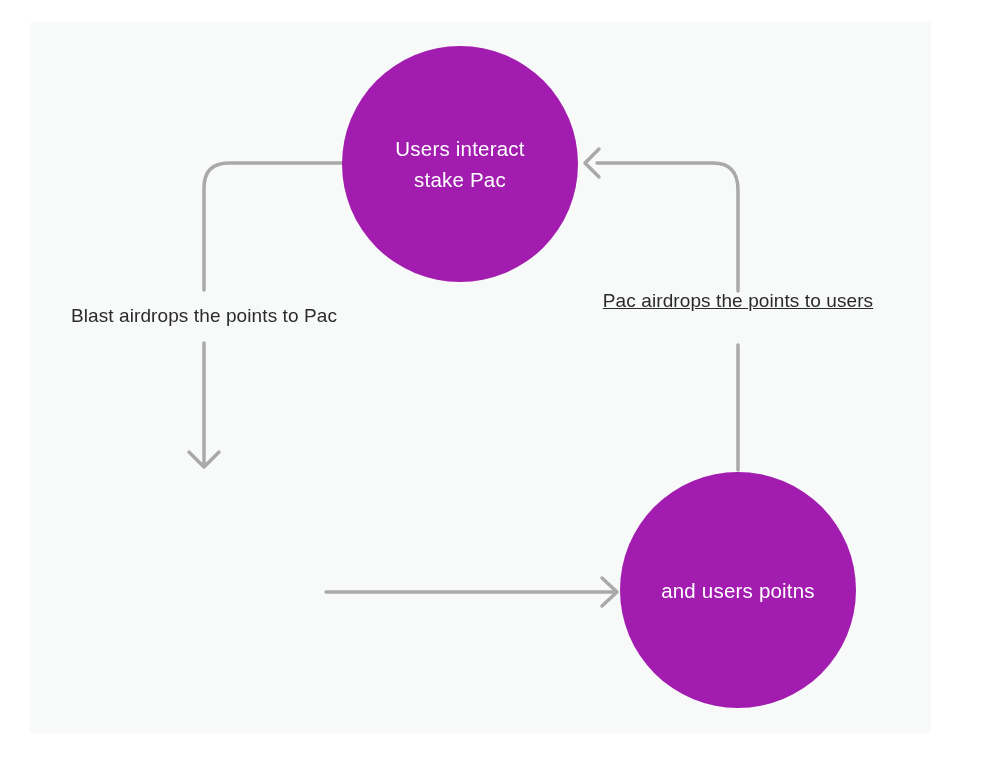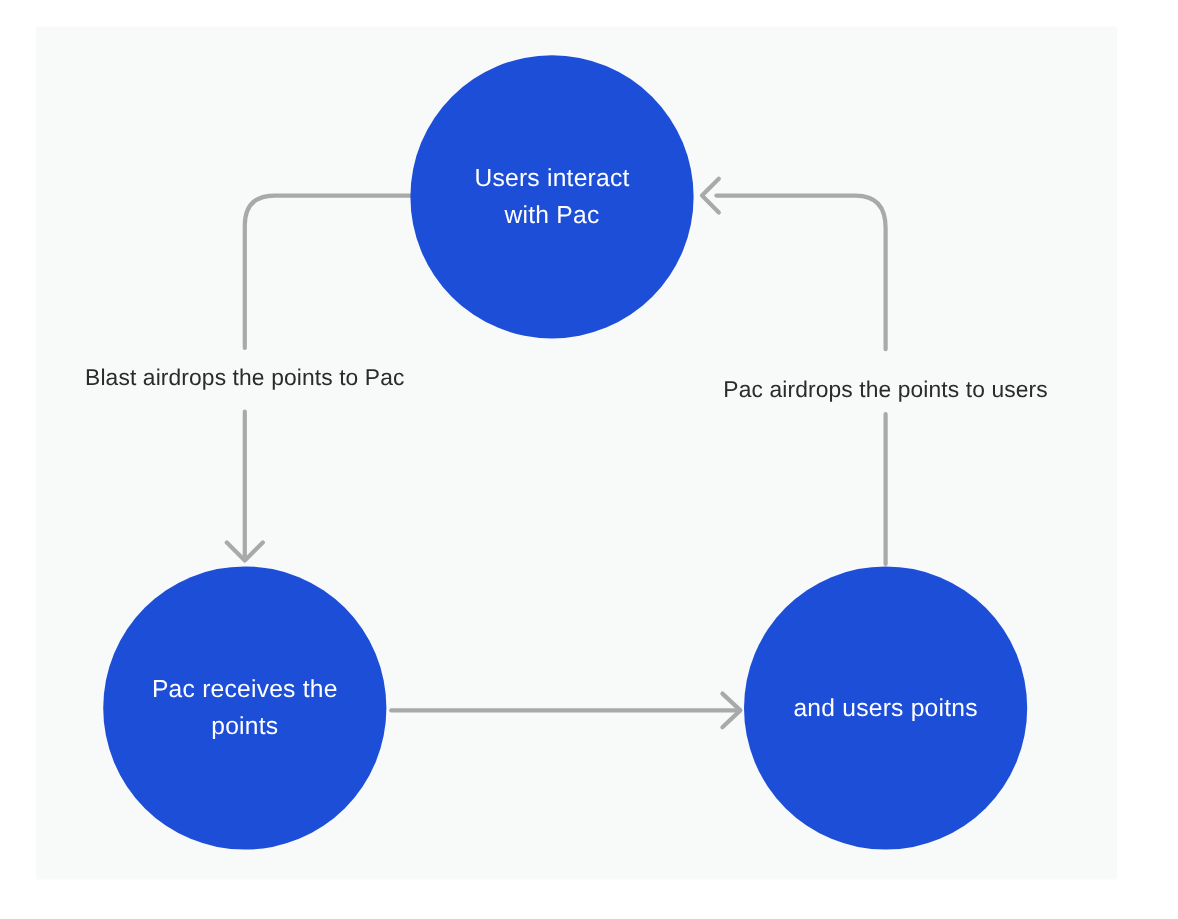--- a/index.html
+++ b/index.html
@@ -33,21 +33,21 @@
     stroke: #a9a9a9;
     stroke-width: 3.5;
     stroke-linecap: round;
     stroke-linejoin: round;
   }
   .node {
     position: absolute;
     width: 236px;
     height: 236px;
     border-radius: 50%;
-    background: #1d4ed8;
+    background: #a21caf;
     display: flex;
     flex-direction: column;
     align-items: center;
     justify-content: center;
     text-align: center;
     color: #ffffff;
     font-size: 20.5px;
     line-height: 31px;
     font-weight: 400;
     letter-spacing: 0.2px;
@@ -59,48 +59,44 @@
   .edge-label {
     position: absolute;
     transform: translate(-50%, -50%);
     white-space: nowrap;
     color: #2b2b2b;
     font-size: 19px;
     font-weight: 400;
     letter-spacing: 0.1px;
   }
   .edge-label-left  { left: 174px; top: 294px; }
-  .edge-label-right { left: 708px; top: 304px; }
+  .edge-label-right { left: 708px; top: 279px; text-decoration: underline; }
 </style>
 </head>
 <body>
 
 <div class="panel">
 
   <svg class="edges-layer" viewBox="0 0 901 711" aria-hidden="true">
 
     <path d="M312,141 L199,141 Q174,141 174,166 L174,268 M174,321 L174,441"></path>
     <path d="M159,430 L174,445 L189,430"></path>
 
     <path d="M296,570 L583,570"></path>
     <path d="M572,556 L587,570 L572,584"></path>
 
     <path d="M708,448 L708,323 M708,269 L708,168 Q708,141 683,141 L567,141"></path>
     <path d="M569,127 L555,141 L569,155"></path>
   </svg>
 
   <div class="node node-top">
     <span>Users interact</span>
-    <span>with Pac</span>
+    <span>stake Pac</span>
   </div>
 
-  <div class="node node-bl">
-    <span>Pac receives the</span>
-    <span>points</span>
-  </div>
 
   <div class="node node-br">
     <span>and users poitns</span>
   </div>
 
   <div class="edge-label edge-label-left">Blast airdrops the points to Pac</div>
 
   <div class="edge-label edge-label-right">Pac airdrops the points to users</div>
 
 </div>

